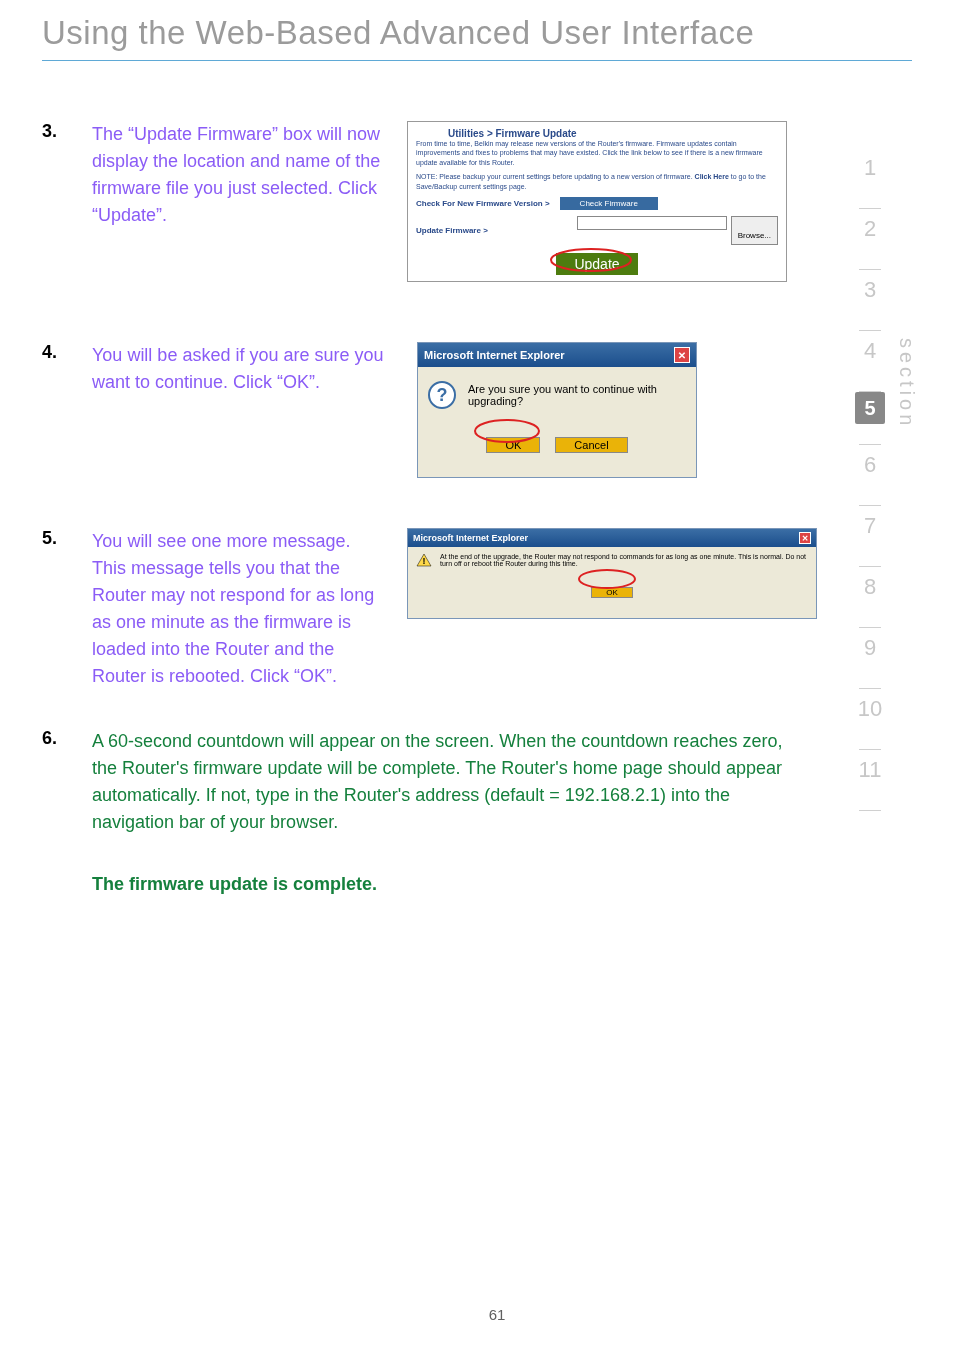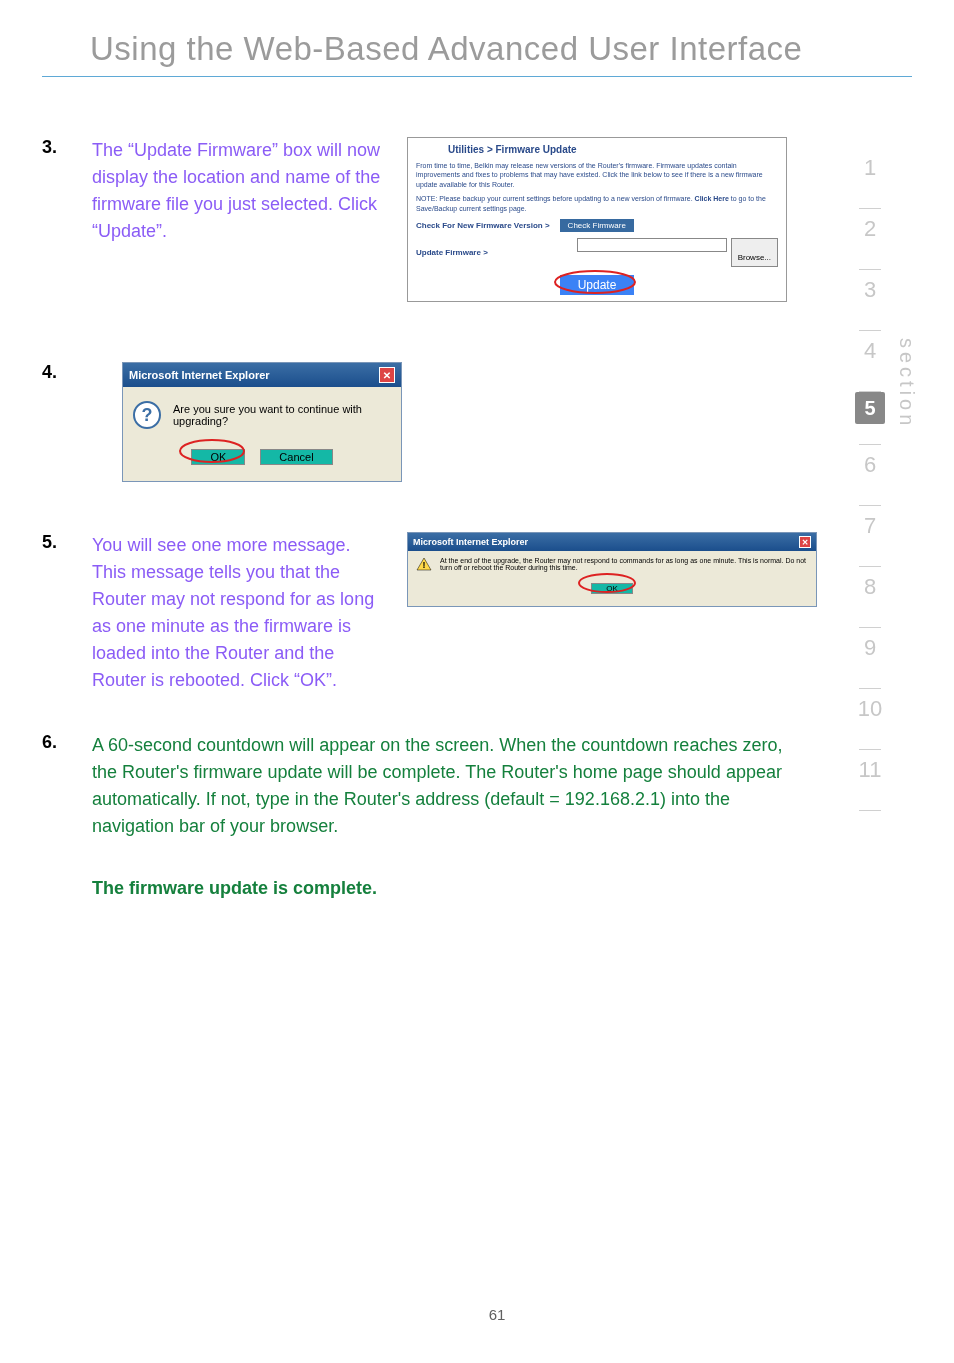--- a/index.html
+++ b/index.html
@@ -8,23 +8,22 @@
     background: #fff;
     width: 954px;
     height: 1363px;
     position: relative;
     color: #000;
   }
   .page-title {
     font-size: 33px;
     font-weight: 300;
     color: #9b9b9b;
-    padding: 30px 40px 8px 42px;
+    padding: 14px 40px 8px 42px;
     letter-spacing: 0.5px;
-    margin-left: 48px;
   }
   .title-underline {
     margin: 0 42px 0 42px;
     border-bottom: 1px solid #5fa9d6;
   }
   .content {
     padding: 60px 42px 0 42px;
     position: relative;
   }
   .step-row {
@@ -118,38 +117,38 @@
     margin-top: 190px;
   }
 
   
   .shot1 {
     border: 1px solid #999;
     width: 380px;
     padding: 6px 8px;
     font-family: Verdana, Arial, sans-serif;
   }
-  .shot1-title { color: #2a4a8a; font-weight: bold; font-size: 10px; margin-bottom: 6px; padding-left: 32px; }
+  .shot1-title { color: #2a4a8a; font-weight: bold; font-size: 10px; margin-bottom: 0; padding-left: 32px; }
   .shot1-p { color: #2a4a8a; font-size: 7px; line-height: 1.35; margin-bottom: 5px; }
   .shot1-link { color: #2a4a8a; font-weight: bold; }
   .shot1-row { display: flex; align-items: center; gap: 10px; margin: 6px 0; }
   .shot1-label { color: #2a4a8a; font-weight: bold; font-size: 8px; }
   .shot1-check-btn {
     background: #376aa0; color: #fff; font-size: 8px;
-    padding: 2px 8px; border: 0;
+    padding: 2px 20px; border: 0;
   }
   .shot1-input {
     width: 150px; height: 14px; border: 1px solid #888; font-size: 8px;
   }
   .shot1-browse {
     font-size: 8px; padding: 12px 6px; border: 1px solid #888; background: #eee; height: 29px; line-height: 13px;
   }
   .shot1-update-row { text-align: center; margin-top: 8px; position: relative; }
   .shot1-update-btn {
-    background: #3b82f6; color: #fff; font-size: 12px;
+    background: #4d7c0f; color: #fff; font-size: 14px;
     padding: 3px 18px; border: 0;
   }
   .circled { display: inline-block; position: relative; }
   .circled svg { position: absolute; left: -10px; top: -6px; pointer-events: none; }
 
   
   .shot2 {
     width: 280px;
     border: 1px solid #7a96b8;
     font-family: Tahoma, Arial, sans-serif;
@@ -171,22 +170,22 @@
   .shot2-body { padding: 14px 10px 10px 10px; display: flex; align-items: center; gap: 12px; }
   .q-icon {
     width: 28px; height: 28px; border-radius: 50%;
     background: #fff; border: 2px solid #3b6ea5;
     display: flex; align-items: center; justify-content: center;
     color: #3b6ea5; font-weight: bold; font-size: 18px;
     flex-shrink: 0;
   }
   .shot2-btns { text-align: center; padding: 6px 0 12px 0; }
   .dlg-btn {
-    font-size: 11px; padding: 1px 18px; background: #14b8a6;
-    border: 1px solid #888; margin: 4px 6px; text-align: right;
+    font-size: 11px; padding: 1px 18px; background: #eab308;
+    border: 1px solid #888; margin: 12px 6px; text-align: right;
   }
 
   
   .shot3 {
     width: 410px;
     border: 1px solid #7a96b8;
     font-family: Tahoma, Arial, sans-serif;
     background: #ece9d8;
     font-size: 7px;
   }
@@ -273,20 +272,21 @@
                 <ellipse cx="45" cy="13" rx="40" ry="11" stroke="#d22" stroke-width="2" fill="none"></ellipse>
               </svg>
           </span>
         </div>
       </div>
     </div>
   </div>
 
   <div class="step-row step4-row">
     <div class="step-num">4.</div>
+    <div class="step-text">You will be asked if you are sure you want to continue. Click “OK”.</div>
     <div class="step-image">
       <div class="shot2">
         <div class="shot2-title">
           <span>Microsoft Internet Explorer</span>
           <span class="shot2-close">✕</span>
         </div>
         <div class="shot2-body">
           <div class="q-icon">?</div>
           <div>Are you sure you want to continue with upgrading?</div>
         </div>

